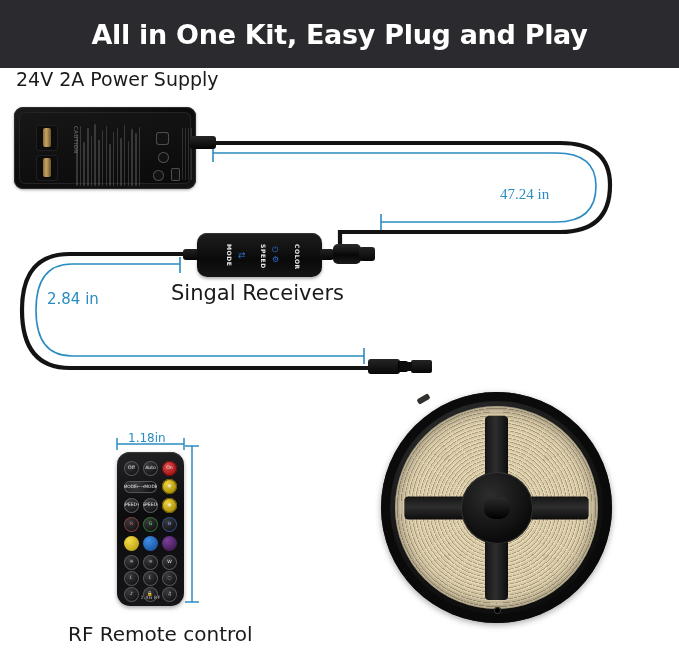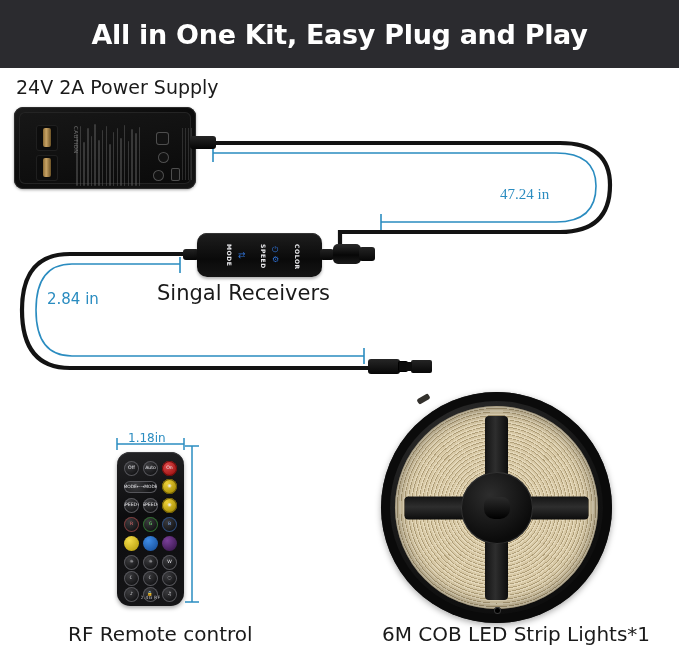--- a/index.html
+++ b/index.html
@@ -29,22 +29,22 @@
   }
 
   
   .caption{
     position:absolute;
     color:#1a1a1a;
     font-size:19px;
     font-family:"DejaVu Sans", sans-serif;
     white-space:nowrap;
   }
-  .cap-psu{left:16px;top:76px;font-size:19px;}
-  .cap-receiver{left:157px;top:281px;font-size:21px;}
+  .cap-psu{left:16px;top:68px;font-size:19px;}
+  .cap-receiver{left:171px;top:281px;font-size:21px;}
   .cap-remote{left:68px;top:622px;font-size:20px;}
   .cap-strip{left:382px;top:622px;font-size:20px;}
 
   
   .dim{
     position:absolute;
     color:#2a8cc0;
     font-size:14px;
     font-family:"DejaVu Sans", sans-serif;
     white-space:nowrap;
@@ -261,21 +261,20 @@
 
 <div class="stage">
 
   <div class="banner">
     <div class="banner-title">All in One Kit, Easy Plug and Play</div>
   </div>
 
   <div class="caption cap-psu">24V 2A Power Supply</div>
   <div class="caption cap-receiver">Singal Receivers</div>
   <div class="caption cap-remote">RF Remote control</div>
-  <div class="caption cap-strip">6M COB LED Strip Lights*1</div>
 
   <div class="dim dim-4724">47.24 in</div>
   <div class="dim dim-504">2.84 in</div>
   <div class="dim dim-118">1.18in</div>
   <div class="dim dim-315">3.15in</div>
 
   <svg class="wire-layer" viewBox="0 0 679 651">
 
     <path d="M 212,143 L 560,143 Q 610,143 610,185 Q 610,232 560,232 L 340,232 L 340,252" fill="none" stroke="#131313" stroke-width="4.2" stroke-linecap="round"></path>
 

